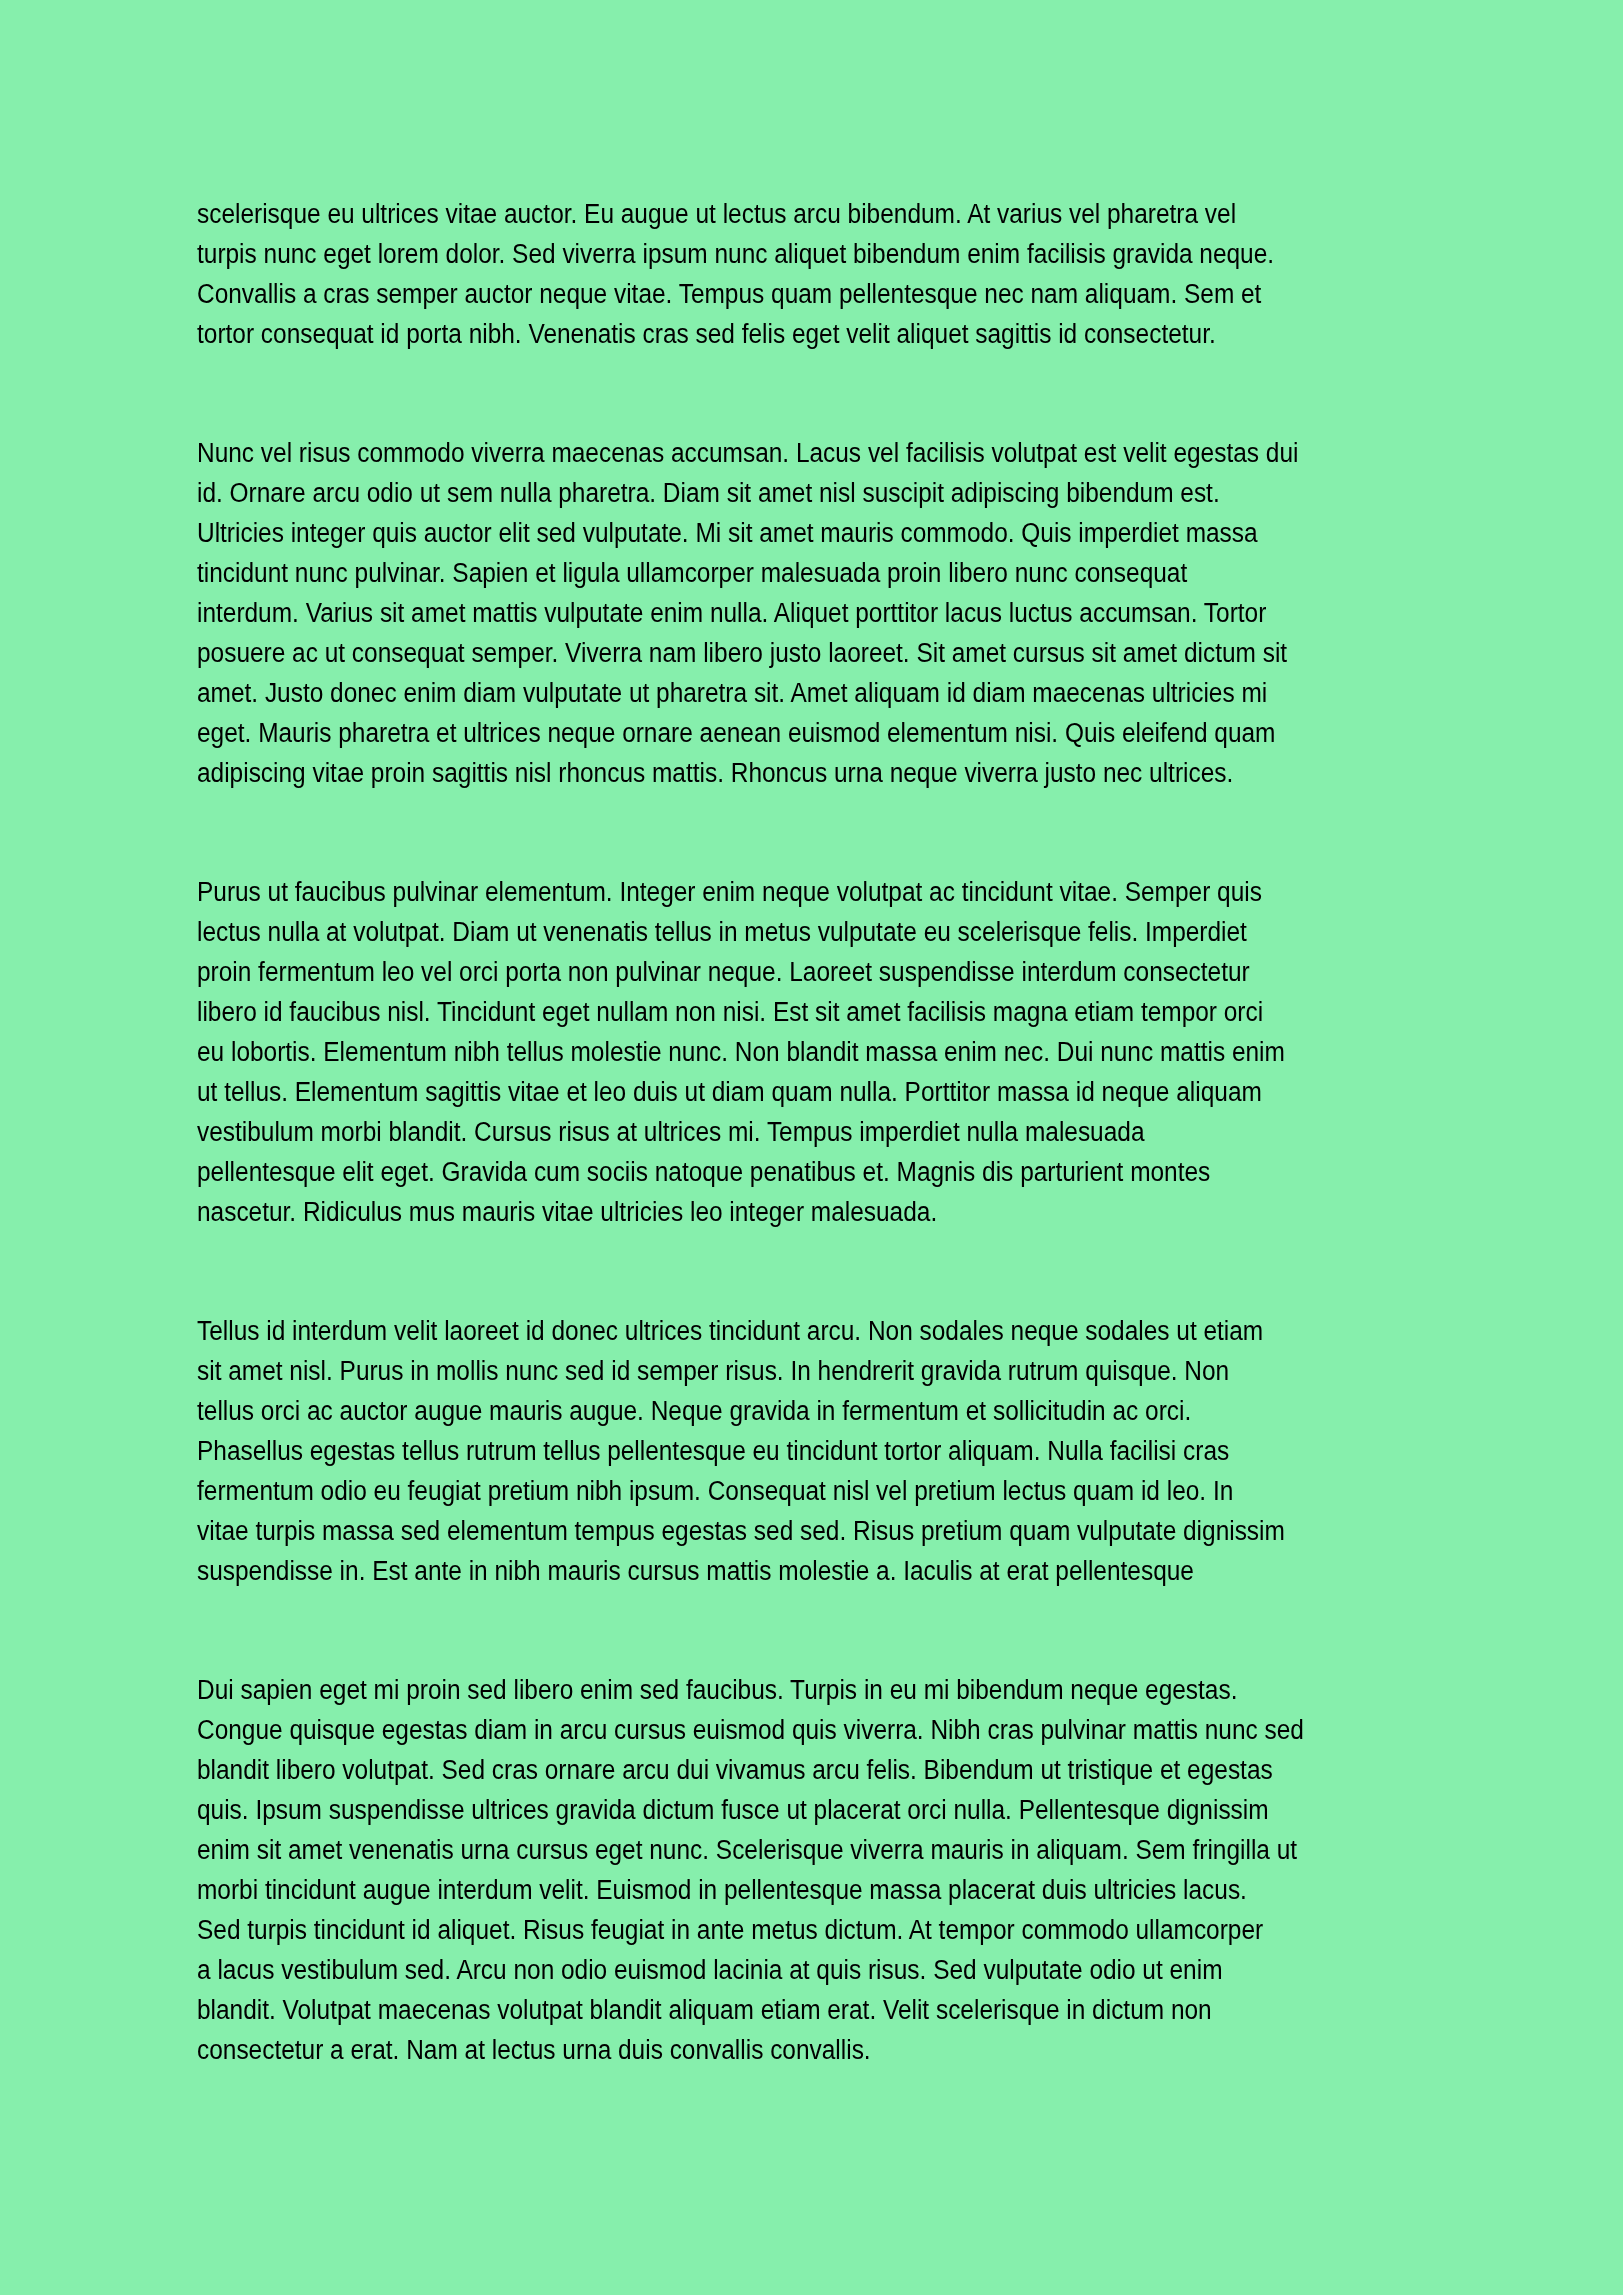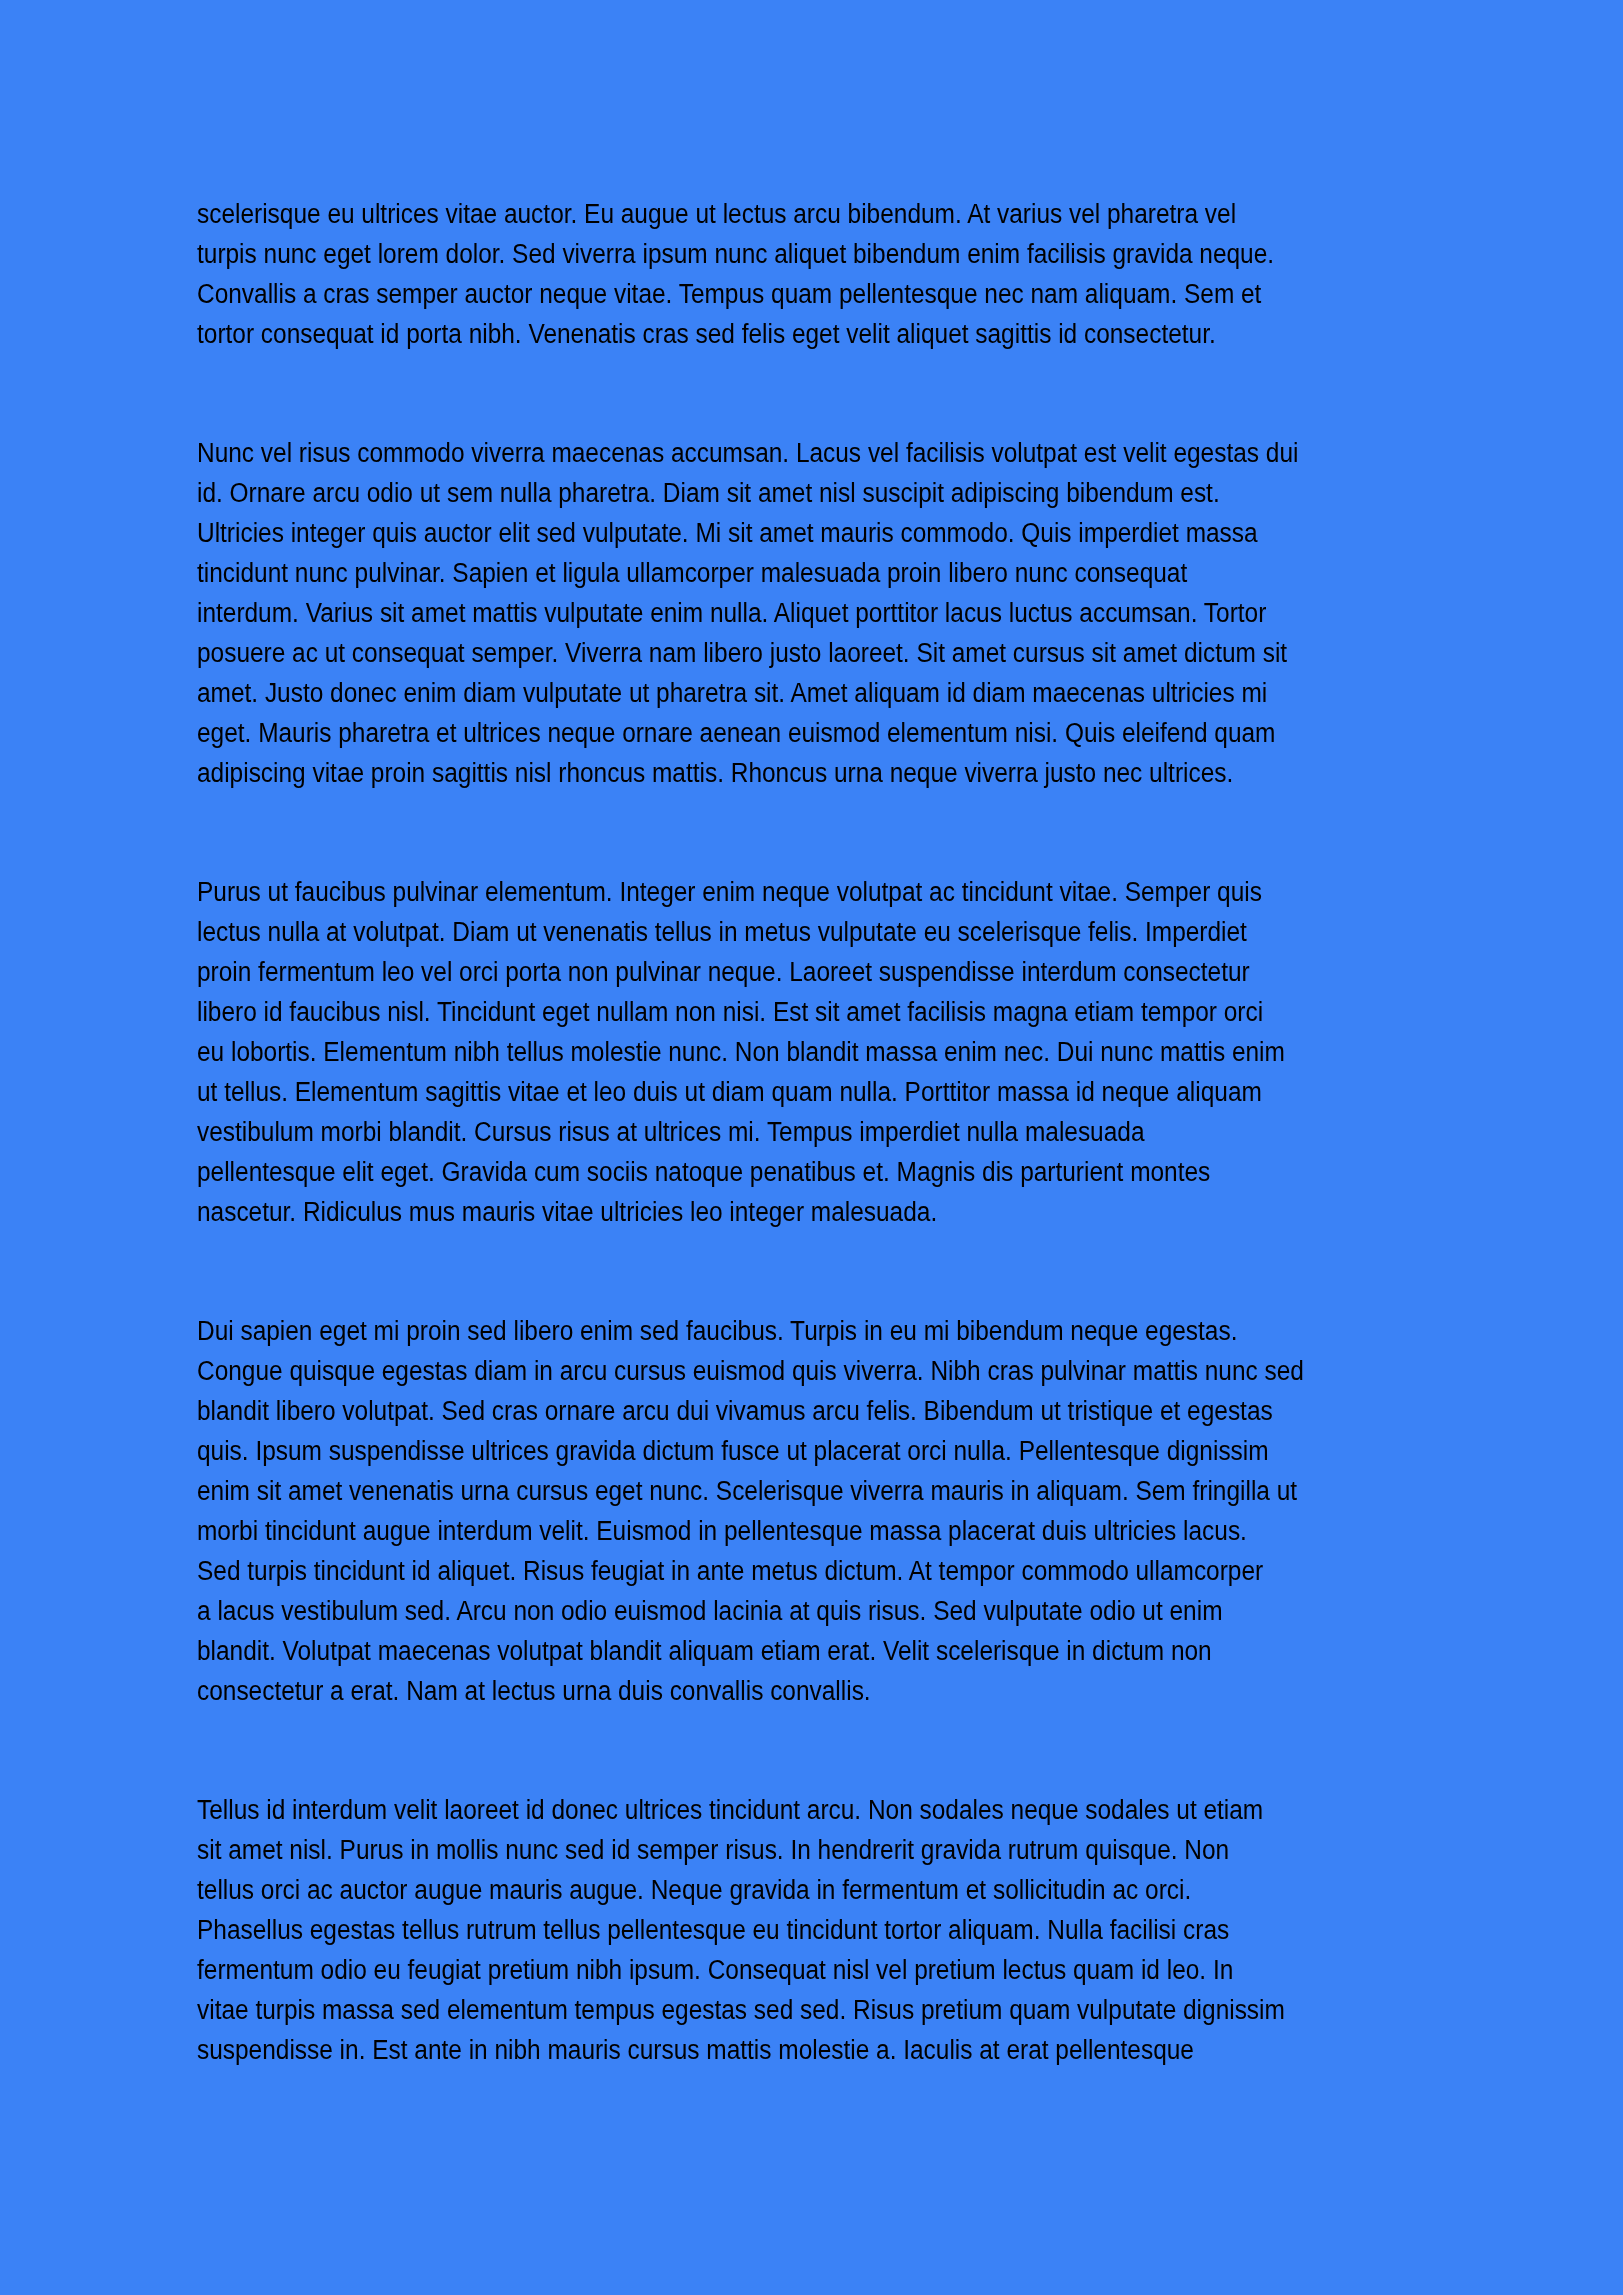--- a/index.html
+++ b/index.html
@@ -1,18 +1,18 @@
 <!DOCTYPE html>
 <html style="font-size:10.5px"><head>
 <meta charset="utf-8">
 <style>
   html, body { margin: 0; padding: 0; background: #ffffff; }
   body { width: 1623px; height: 2295px; position: relative; overflow: hidden; }
   .page {
-    position: absolute; left: 0; top: 0; width: 1623px; height: 2295px; background: #3b82f6;
+    position: absolute; left: 0; top: 0; width: 1623px; height: 2295px; background: #86efac;
   }
   .body-text {
     position: absolute; left: 197px; top: 194px; width: 1243px;
     font-family: "Liberation Sans", sans-serif;
     font-size: 27px;
     line-height: 40px;
     color: #000000;
   }
   .para { margin: 0 0 79px 0; }
   .line {
@@ -52,37 +52,37 @@
       <span class="line">proin fermentum leo vel orci porta non pulvinar neque. Laoreet suspendisse interdum consectetur</span>
       <span class="line">libero id faucibus nisl. Tincidunt eget nullam non nisi. Est sit amet facilisis magna etiam tempor orci</span>
       <span class="line">eu lobortis. Elementum nibh tellus molestie nunc. Non blandit massa enim nec. Dui nunc mattis enim</span>
       <span class="line">ut tellus. Elementum sagittis vitae et leo duis ut diam quam nulla. Porttitor massa id neque aliquam</span>
       <span class="line">vestibulum morbi blandit. Cursus risus at ultrices mi. Tempus imperdiet nulla malesuada</span>
       <span class="line">pellentesque elit eget. Gravida cum sociis natoque penatibus et. Magnis dis parturient montes</span>
       <span class="line">nascetur. Ridiculus mus mauris vitae ultricies leo integer malesuada.</span>
     </p>
 
     <p class="para">
+      <span class="line">Tellus id interdum velit laoreet id donec ultrices tincidunt arcu. Non sodales neque sodales ut etiam</span>
+      <span class="line">sit amet nisl. Purus in mollis nunc sed id semper risus. In hendrerit gravida rutrum quisque. Non</span>
+      <span class="line">tellus orci ac auctor augue mauris augue. Neque gravida in fermentum et sollicitudin ac orci.</span>
+      <span class="line">Phasellus egestas tellus rutrum tellus pellentesque eu tincidunt tortor aliquam. Nulla facilisi cras</span>
+      <span class="line">fermentum odio eu feugiat pretium nibh ipsum. Consequat nisl vel pretium lectus quam id leo. In</span>
+      <span class="line">vitae turpis massa sed elementum tempus egestas sed sed. Risus pretium quam vulputate dignissim</span>
+      <span class="line">suspendisse in. Est ante in nibh mauris cursus mattis molestie a. Iaculis at erat pellentesque</span>
+    </p>
+
+    <p class="para">
       <span class="line">Dui sapien eget mi proin sed libero enim sed faucibus. Turpis in eu mi bibendum neque egestas.</span>
       <span class="line">Congue quisque egestas diam in arcu cursus euismod quis viverra. Nibh cras pulvinar mattis nunc sed</span>
       <span class="line">blandit libero volutpat. Sed cras ornare arcu dui vivamus arcu felis. Bibendum ut tristique et egestas</span>
       <span class="line">quis. Ipsum suspendisse ultrices gravida dictum fusce ut placerat orci nulla. Pellentesque dignissim</span>
       <span class="line">enim sit amet venenatis urna cursus eget nunc. Scelerisque viverra mauris in aliquam. Sem fringilla ut</span>
       <span class="line">morbi tincidunt augue interdum velit. Euismod in pellentesque massa placerat duis ultricies lacus.</span>
       <span class="line">Sed turpis tincidunt id aliquet. Risus feugiat in ante metus dictum. At tempor commodo ullamcorper</span>
       <span class="line">a lacus vestibulum sed. Arcu non odio euismod lacinia at quis risus. Sed vulputate odio ut enim</span>
       <span class="line">blandit. Volutpat maecenas volutpat blandit aliquam etiam erat. Velit scelerisque in dictum non</span>
       <span class="line">consectetur a erat. Nam at lectus urna duis convallis convallis.</span>
     </p>
 
-    <p class="para">
-      <span class="line">Tellus id interdum velit laoreet id donec ultrices tincidunt arcu. Non sodales neque sodales ut etiam</span>
-      <span class="line">sit amet nisl. Purus in mollis nunc sed id semper risus. In hendrerit gravida rutrum quisque. Non</span>
-      <span class="line">tellus orci ac auctor augue mauris augue. Neque gravida in fermentum et sollicitudin ac orci.</span>
-      <span class="line">Phasellus egestas tellus rutrum tellus pellentesque eu tincidunt tortor aliquam. Nulla facilisi cras</span>
-      <span class="line">fermentum odio eu feugiat pretium nibh ipsum. Consequat nisl vel pretium lectus quam id leo. In</span>
-      <span class="line">vitae turpis massa sed elementum tempus egestas sed sed. Risus pretium quam vulputate dignissim</span>
-      <span class="line">suspendisse in. Est ante in nibh mauris cursus mattis molestie a. Iaculis at erat pellentesque</span>
-    </p>
-
   </div>
 </div>
 
 
 </body></html>

